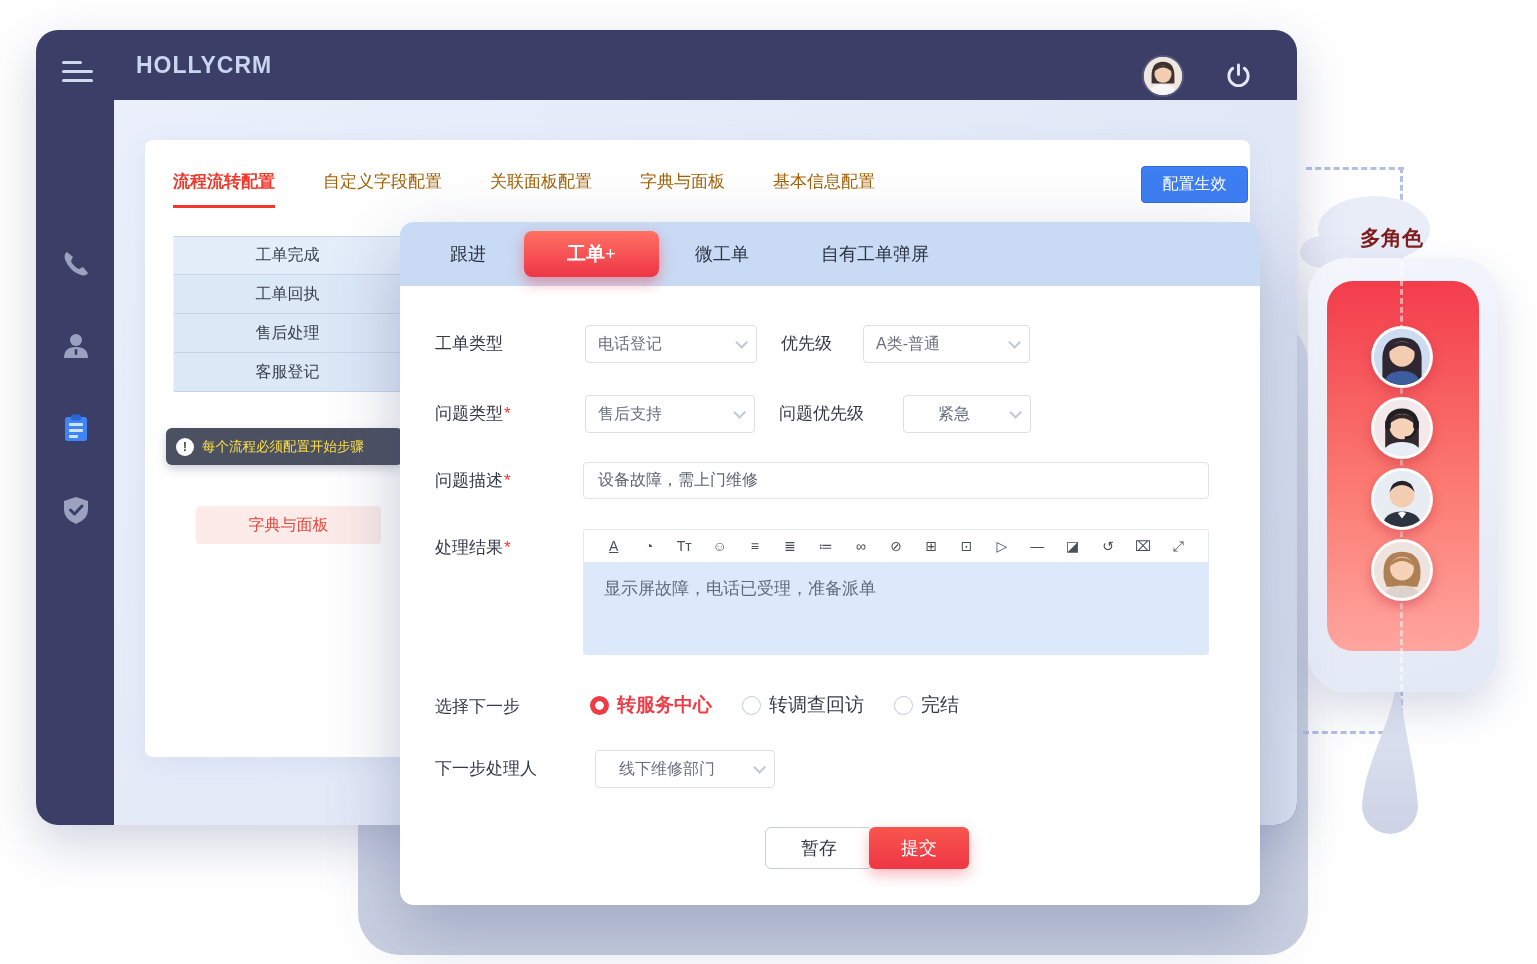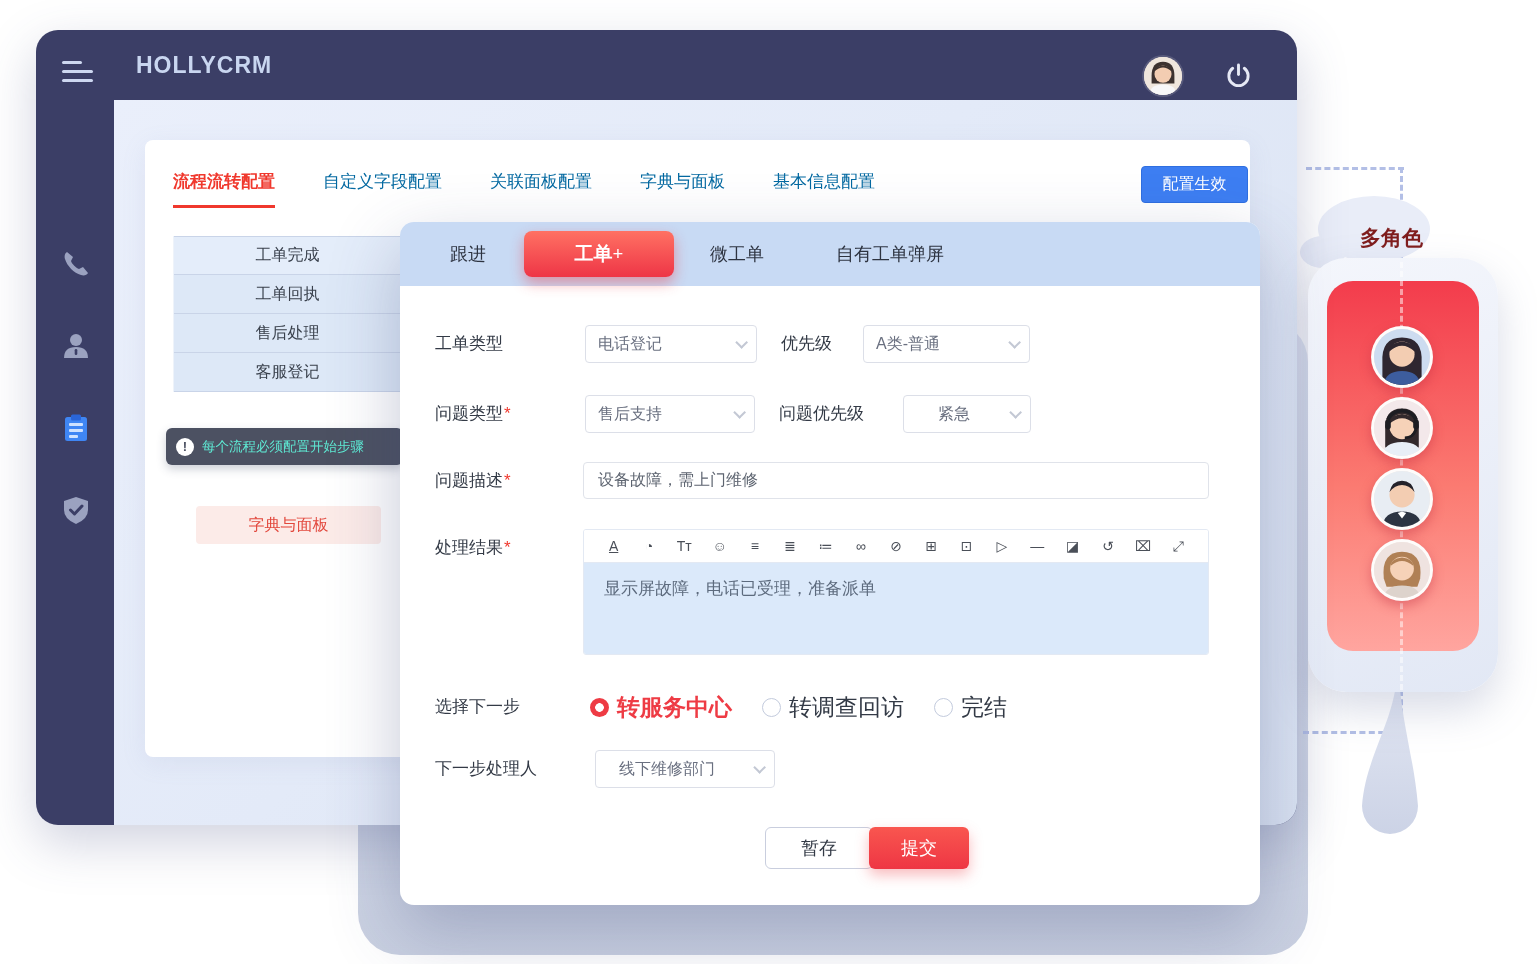--- a/index.html
+++ b/index.html
@@ -32,54 +32,54 @@
   .power { position:absolute; left:1189px; top:32px; width:27px; height:27px; cursor:pointer; }
 
   
   .side-ic { position:absolute; left:24px; width:32px; height:32px; }
 
   
   .content-card { position:absolute; left:109px; top:110px; width:1105px; height:617px;
     background:#ffffff; border-radius:8px; box-shadow:0 6px 24px rgba(140,150,190,.12); }
 
   .page-tabs { position:absolute; left:28px; top:30px; display:flex; gap:48px; }
-  .page-tab { font-size:17px; color:#0369a1; padding-bottom:12px; cursor:pointer; white-space:nowrap; }
+  .page-tab { font-size:17px; color:#a16207; padding-bottom:12px; cursor:pointer; white-space:nowrap; }
   .page-tab.active { color:#f0382d; font-weight:bold; border-bottom:3px solid #f0382d; }
 
   .apply-btn { position:absolute; left:996px; top:26px; width:107px; height:37px;
     background:#3d7ef2; border:1px solid #2f6fe0; border-radius:4px; color:#fff; font-size:16px;
     display:flex; align-items:center; justify-content:center; cursor:pointer; }
 
   .wf-list { position:absolute; left:28px; top:96px; width:228px;
     border-left:1px solid #eef3fa; }
   .wf-row { height:39px; background:#dde8f7; border-bottom:1px solid #c9d4e8;
     display:flex; align-items:center; justify-content:center; font-size:16px; color:#39404c; cursor:pointer; }
   .wf-row:first-child { border-top:1px solid #c9d4e8; background:#e4edfa; }
 
   .tooltip { position:absolute; left:21px; top:288px; width:237px; height:37px; background:#4c5162;
     border-radius:6px; display:flex; align-items:center; padding:0 10px; gap:8px;
     box-shadow:0 4px 10px rgba(60,70,100,.25); }
   .tooltip .mark { width:18px; height:18px; border-radius:50%; background:#fff; color:#4c5162;
     font-weight:bold; font-size:13px; display:flex; align-items:center; justify-content:center; flex:0 0 18px; }
-  .tooltip .txt { color:#5eead4; font-size:13.5px; white-space:nowrap; }
+  .tooltip .txt { color:#fde047; font-size:13.5px; white-space:nowrap; }
 
   .add-step { position:absolute; left:51px; top:366px; width:185px; height:38px;
     background:#fcebe8; color:#e2483d; font-size:16px; border:none; border-radius:4px;
     display:flex; align-items:center; justify-content:center; cursor:pointer; }
 
   
   .modal { position:absolute; left:400px; top:222px; width:860px; height:683px; background:#fff;
     border-radius:14px; z-index:10; box-shadow:0 26px 70px rgba(60,70,120,.30); }
   .modal-head { position:absolute; left:0; top:0; right:0; height:64px; background:#c8daf4;
     border-radius:14px 14px 0 0; display:flex; align-items:center;font-family:Liberation Serif, serif; }
   .m-tab { font-size:18px; color:#2d3340; cursor:pointer; }
   .m-tab.t1 { margin-left:50px; }
   .m-tab.t3 { margin-left:36px; }
   .m-tab.t4 { margin-left:72px; }
-  .m-tab-active { margin-left:38px; width:150px; height:46px; border-radius:8px;
+  .m-tab-active { margin-left:38px; width:135px; height:46px; border-radius:8px;
     background:linear-gradient(180deg,#ff7163 0%,#ee3546 100%);
     box-shadow:0 6px 14px rgba(238,60,70,.45);
     color:#fff; font-size:19px; font-weight:bold; display:flex; align-items:center; justify-content:center; cursor:pointer; }
 
   .f-label { position:absolute; font-size:17px; color:#333a46; height:38px; line-height:38px; white-space:nowrap; }
   .star { color:#f0382d; margin-left:1px; }
 
   .sel { position:absolute; height:38px; border:1px solid #dcdfe8; border-radius:4px; background:#fff;
     display:flex; align-items:center; padding:0 12px; font-size:16px; color:#6a7080; cursor:pointer; }
   .sel .chev { margin-left:auto; width:9px; height:9px; border-right:2px solid #c3c8d4; border-bottom:2px solid #c3c8d4;
@@ -92,21 +92,21 @@
     border:1px solid #e3e9f3; border-radius:3px; overflow:hidden; }
   .toolbar { height:33px; background:#fff; border-bottom:1px solid #e3e9f3; display:flex;
     align-items:center; padding:0 12px; gap:0; }
   .tb-ic { flex:1; text-align:center; font-size:14px; color:#4a4f58; cursor:pointer; line-height:1; }
   .editor-body { height:92px; background:#dbe9fa; padding:14px 20px; font-size:17px; color:#5d6b7e; cursor:text; }
 
   .radio-row { position:absolute; left:190px; top:470px; display:flex; align-items:center; gap:30px; }
   .radio { display:flex; align-items:center; gap:8px; cursor:pointer; }
   .rdot { width:19px; height:19px; border-radius:50%; border:1.5px solid #c3cbdd; background:#fff; }
   .radio.on .rdot { border:none; background:radial-gradient(circle,#ffffff 0 4px,#ee3b44 4.6px); }
-  .radio span.lbl { font-size:23px; color:#333a46; }
+  .radio span.lbl { font-size:19px; color:#333a46; }
   .radio.on span.lbl { color:#ee3b44; font-weight:bold; }
 
   .btn { position:absolute; height:42px; border-radius:6px; font-size:18px; display:flex;
     align-items:center; justify-content:center; cursor:pointer; }
   .btn-save { left:365px; top:605px; width:108px; background:#fff; border:1px solid #c9cede; color:#333a46; }
   .btn-submit { left:469px; top:605px; width:100px; border:none;
     background:linear-gradient(180deg,#f9564f 0%,#ee3644 100%); color:#fff;
     box-shadow:0 6px 14px rgba(238,60,70,.35); }
 
   

